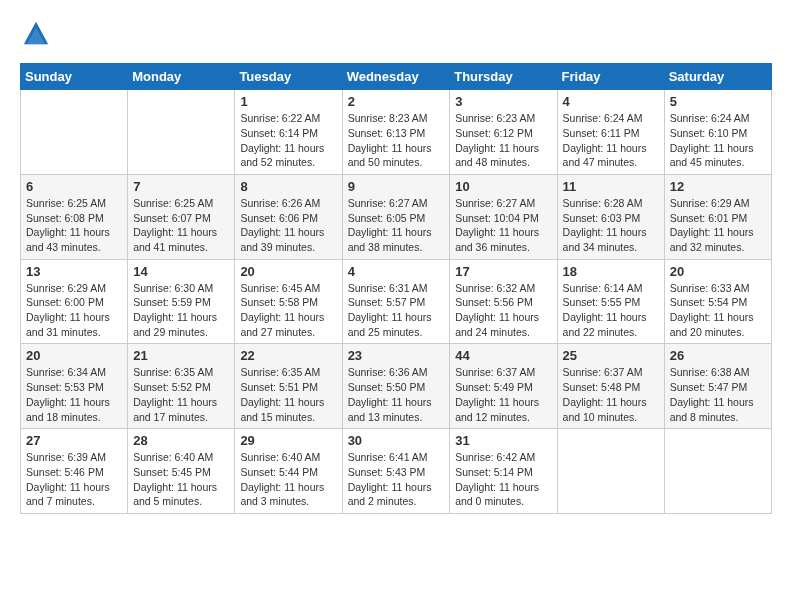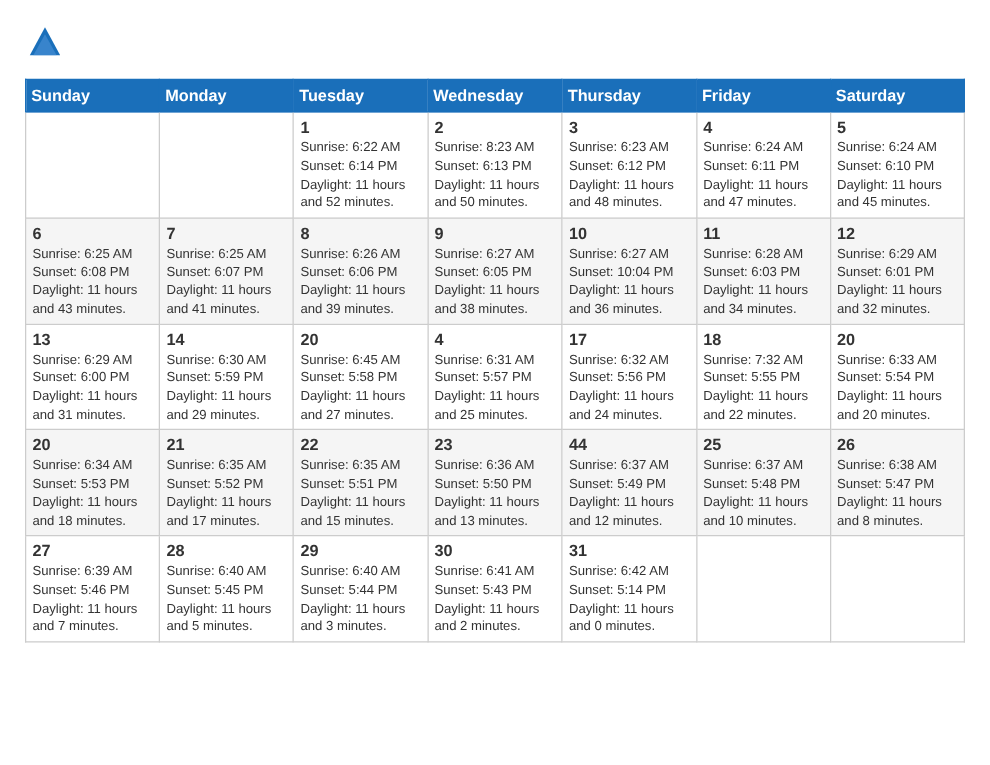--- a/index.html
+++ b/index.html
@@ -225,21 +225,21 @@
 Daylight: 11 hours and 25 minutes.</div>
         </td>
         <td>
           <span class="day-num">17</span>
           <div class="day-info">Sunrise: 6:32 AM
 Sunset: 5:56 PM
 Daylight: 11 hours and 24 minutes.</div>
         </td>
         <td>
           <span class="day-num">18</span>
-          <div class="day-info">Sunrise: 7:32 AM
+          <div class="day-info">Sunrise: 6:14 AM
 Sunset: 5:55 PM
 Daylight: 11 hours and 22 minutes.</div>
         </td>
         <td>
           <span class="day-num">20</span>
           <div class="day-info">Sunrise: 6:33 AM
 Sunset: 5:54 PM
 Daylight: 11 hours and 20 minutes.</div>
         </td>
       </tr>

